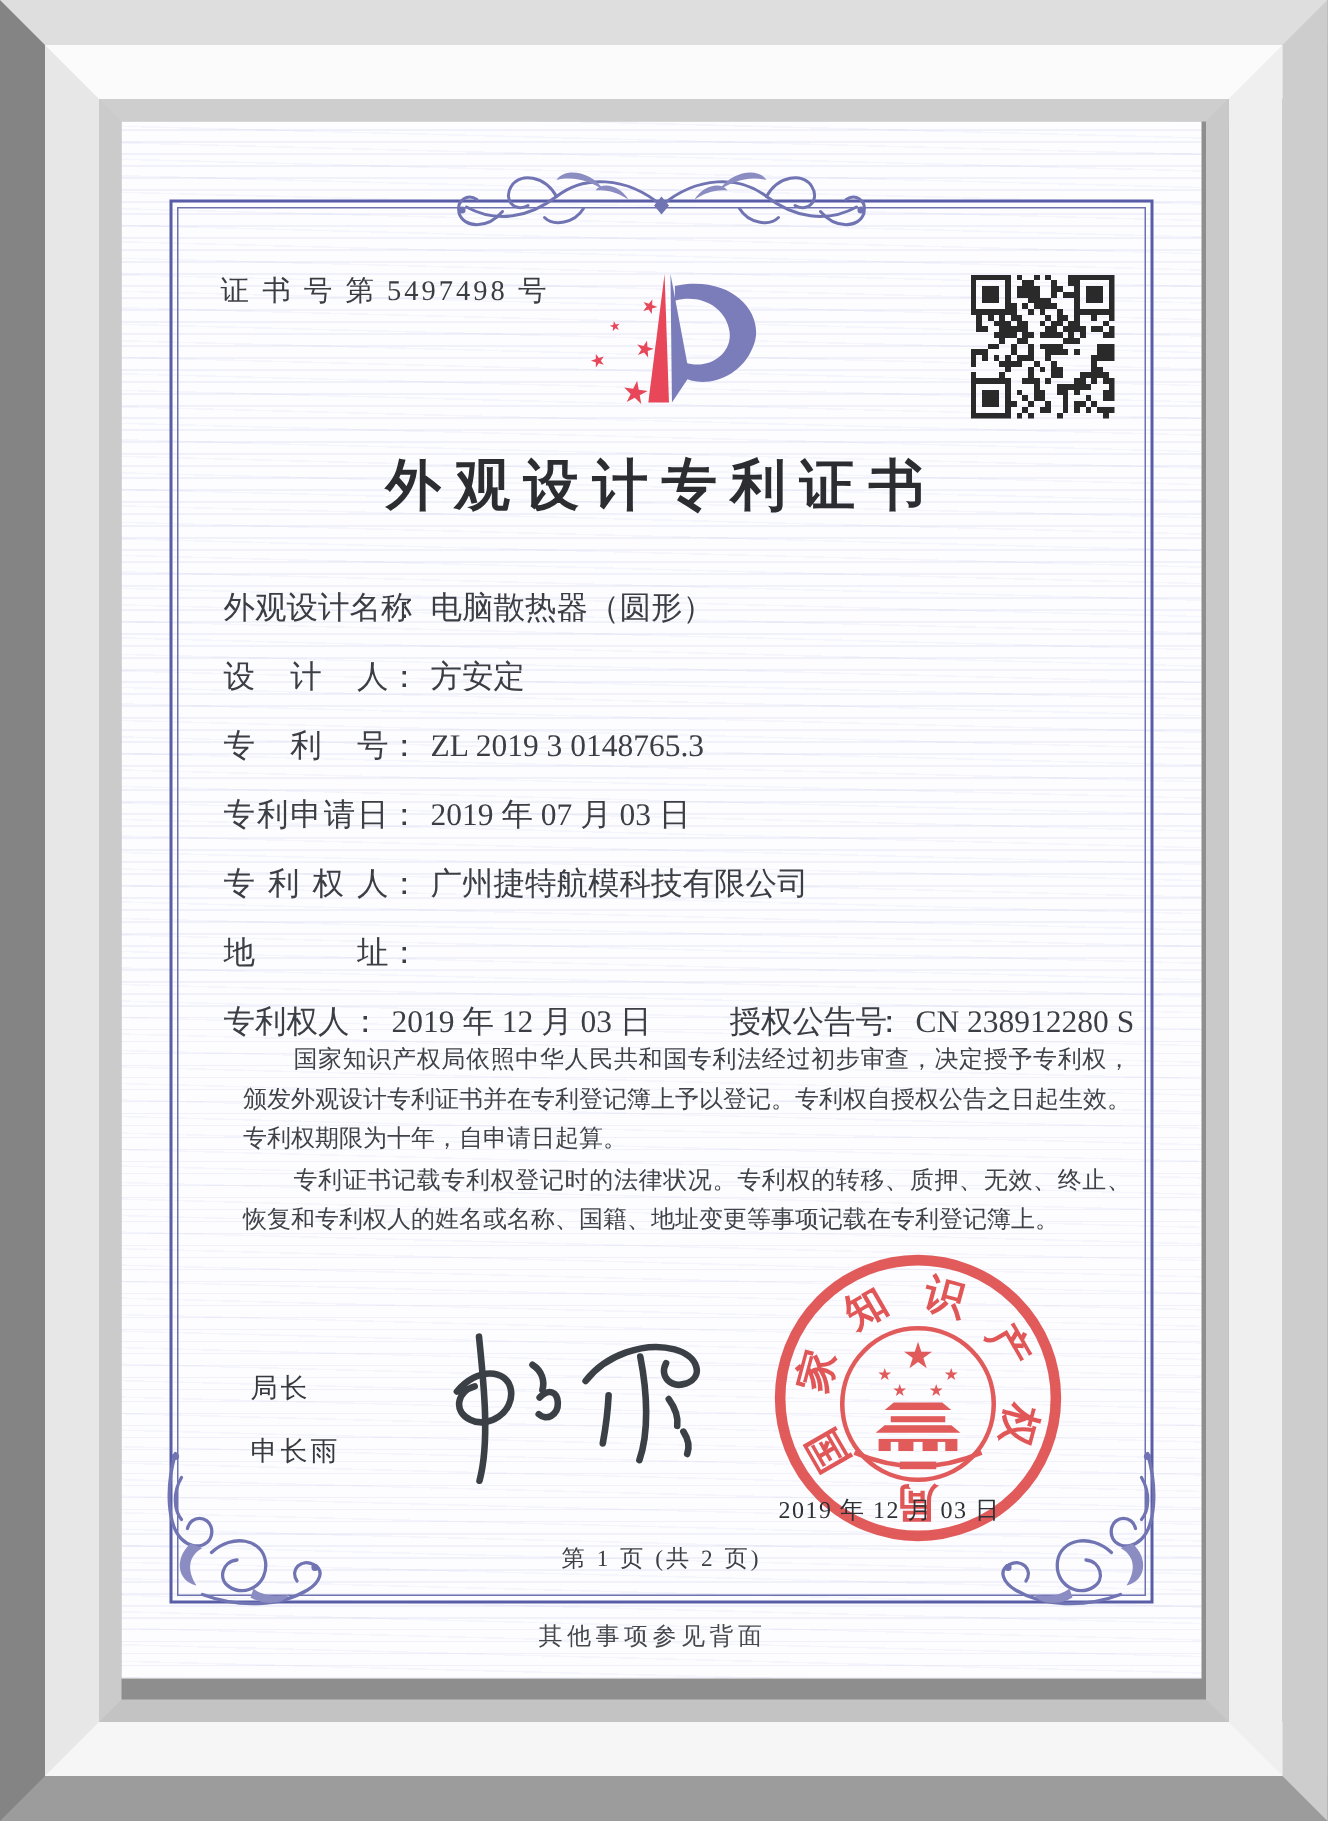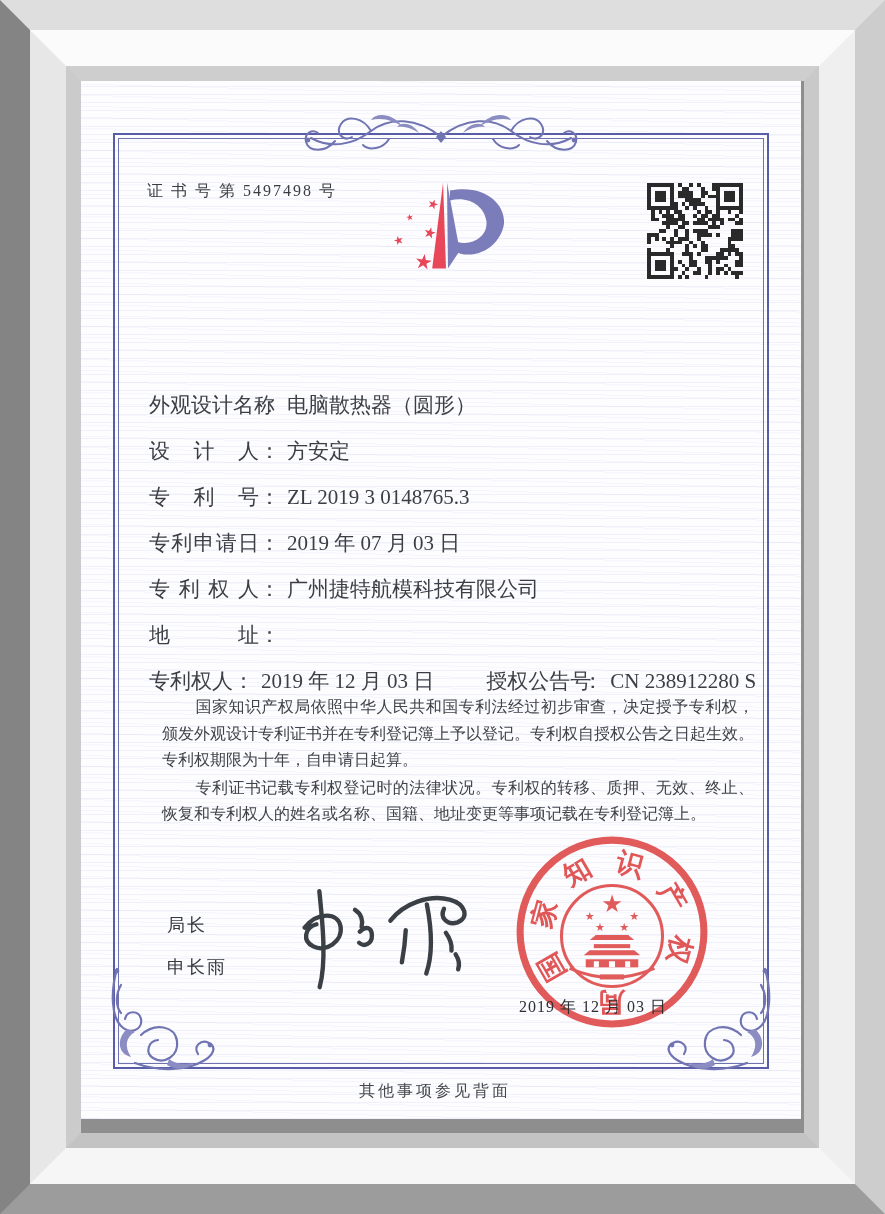--- a/index.html
+++ b/index.html
@@ -14,21 +14,21 @@
   .mat-band{position:absolute;inset:66px;border:15px solid;
              border-color:#cecece #c9c9c9 #c3c3c3 #cbcbcb;}
   
   .page{position:absolute;left:81px;top:81px;right:84px;bottom:95px;background:#fdfdff;
         background-image:
           repeating-linear-gradient(0deg, rgba(125,135,205,.10) 0 1px, transparent 1px 8px),
           repeating-linear-gradient(1.5deg, rgba(125,135,205,.06) 0 1px, transparent 1px 11px);}
   .border-outer{position:absolute;left:32px;right:32px;top:52px;bottom:50px;
         border:2px solid #595da7;}
   .border-inner{position:absolute;inset:3px;border:1px solid #6e72b1;}
-  .cert-no{position:absolute;left:66px;top:100px;font-size:16px;letter-spacing:2px;color:#3a3d42;}
+  .cert-no{position:absolute;left:66px;top:100px;font-size:19px;letter-spacing:2px;color:#3a3d42;}
   .logo{position:absolute;left:286px;top:84px;width:158px;height:128px;}
   .qr{position:absolute;left:566px;top:102px;width:96px;height:96px;}
   .title{position:absolute;left:0;right:0;top:218px;text-align:center;
          font-size:37px;font-weight:600;letter-spacing:9px;color:#2b2d31;}
   .fields{position:absolute;left:68px;top:312px;width:600px;font-size:21px;color:#3b3e44;}
   .frow{display:flex;margin-bottom:21px;line-height:25px;white-space:nowrap;}
   .flabel{display:inline-block;width:110px;text-align:justify;text-align-last:justify;}
   .fsep{margin-right:7px;}
   .fgroup2{margin-left:52px;display:flex;justify-content:flex-end;}
   .fgroup2 .flabel{width:96px;}
@@ -420,20 +420,21 @@
         <rect x="3" y="24" width="1" height="1" fill="#2a2a2a"></rect>
         <rect x="4" y="24" width="1" height="1" fill="#2a2a2a"></rect>
         <rect x="5" y="24" width="1" height="1" fill="#2a2a2a"></rect>
         <rect x="6" y="24" width="1" height="1" fill="#2a2a2a"></rect>
         <rect x="8" y="24" width="1" height="1" fill="#2a2a2a"></rect>
         <rect x="10" y="24" width="1" height="1" fill="#2a2a2a"></rect>
         <rect x="15" y="24" width="1" height="1" fill="#2a2a2a"></rect>
         <rect x="23" y="24" width="1" height="1" fill="#2a2a2a"></rect>
       </svg>
 
+    <div class="title">外观设计专利证书</div>
 
     <div class="fields">
       <div class="frow">
         <span class="flabel">外观设计名称</span>
           <span class="fsep">：</span>
           <span class="fvalue">电脑散热器（圆形）</span>
       </div>
       <div class="frow">
         <span class="flabel">设计人</span>
           <span class="fsep">：</span>
@@ -516,15 +517,16 @@
           <text x="33.35111798605429" y="82.14148588792607" font-size="27" font-weight="bold" fill="#dd3a3a" opacity=".92" text-anchor="middle" dominant-baseline="central" transform="rotate(-75 33.35111798605429 82.14148588792607)">家</text>
           <text x="65.5" y="40.24424713887373" font-size="27" font-weight="bold" fill="#dd3a3a" opacity=".92" text-anchor="middle" dominant-baseline="central" transform="rotate(-30 65.5 40.24424713887373)">知</text>
           <text x="117.85851411207393" y="33.35111798605429" font-size="27" font-weight="bold" fill="#dd3a3a" opacity=".92" text-anchor="middle" dominant-baseline="central" transform="rotate(15 117.85851411207393 33.35111798605429)">识</text>
           <text x="159.75575286112627" y="65.5" font-size="27" font-weight="bold" fill="#dd3a3a" opacity=".92" text-anchor="middle" dominant-baseline="central" transform="rotate(60 159.75575286112627 65.5)">产</text>
           <text x="166.6488820139457" y="117.85851411207393" font-size="27" font-weight="bold" fill="#dd3a3a" opacity=".92" text-anchor="middle" dominant-baseline="central" transform="rotate(105 166.6488820139457 117.85851411207393)">权</text>
           <text x="100.00000000000001" y="169" font-size="27" font-weight="bold" fill="#dd3a3a" opacity=".92" text-anchor="middle" dominant-baseline="central" transform="rotate(180 100.00000000000001 169)">局</text>
         </g>
     </svg>
     <div class="seal-date">2019 年 12 月 03 日</div>
 
+    <div class="page-num">第 1 页 (共 2 页)</div>
     <div class="back-note">其他事项参见背面</div>
   </div>
 </div>
 
 </body></html>

